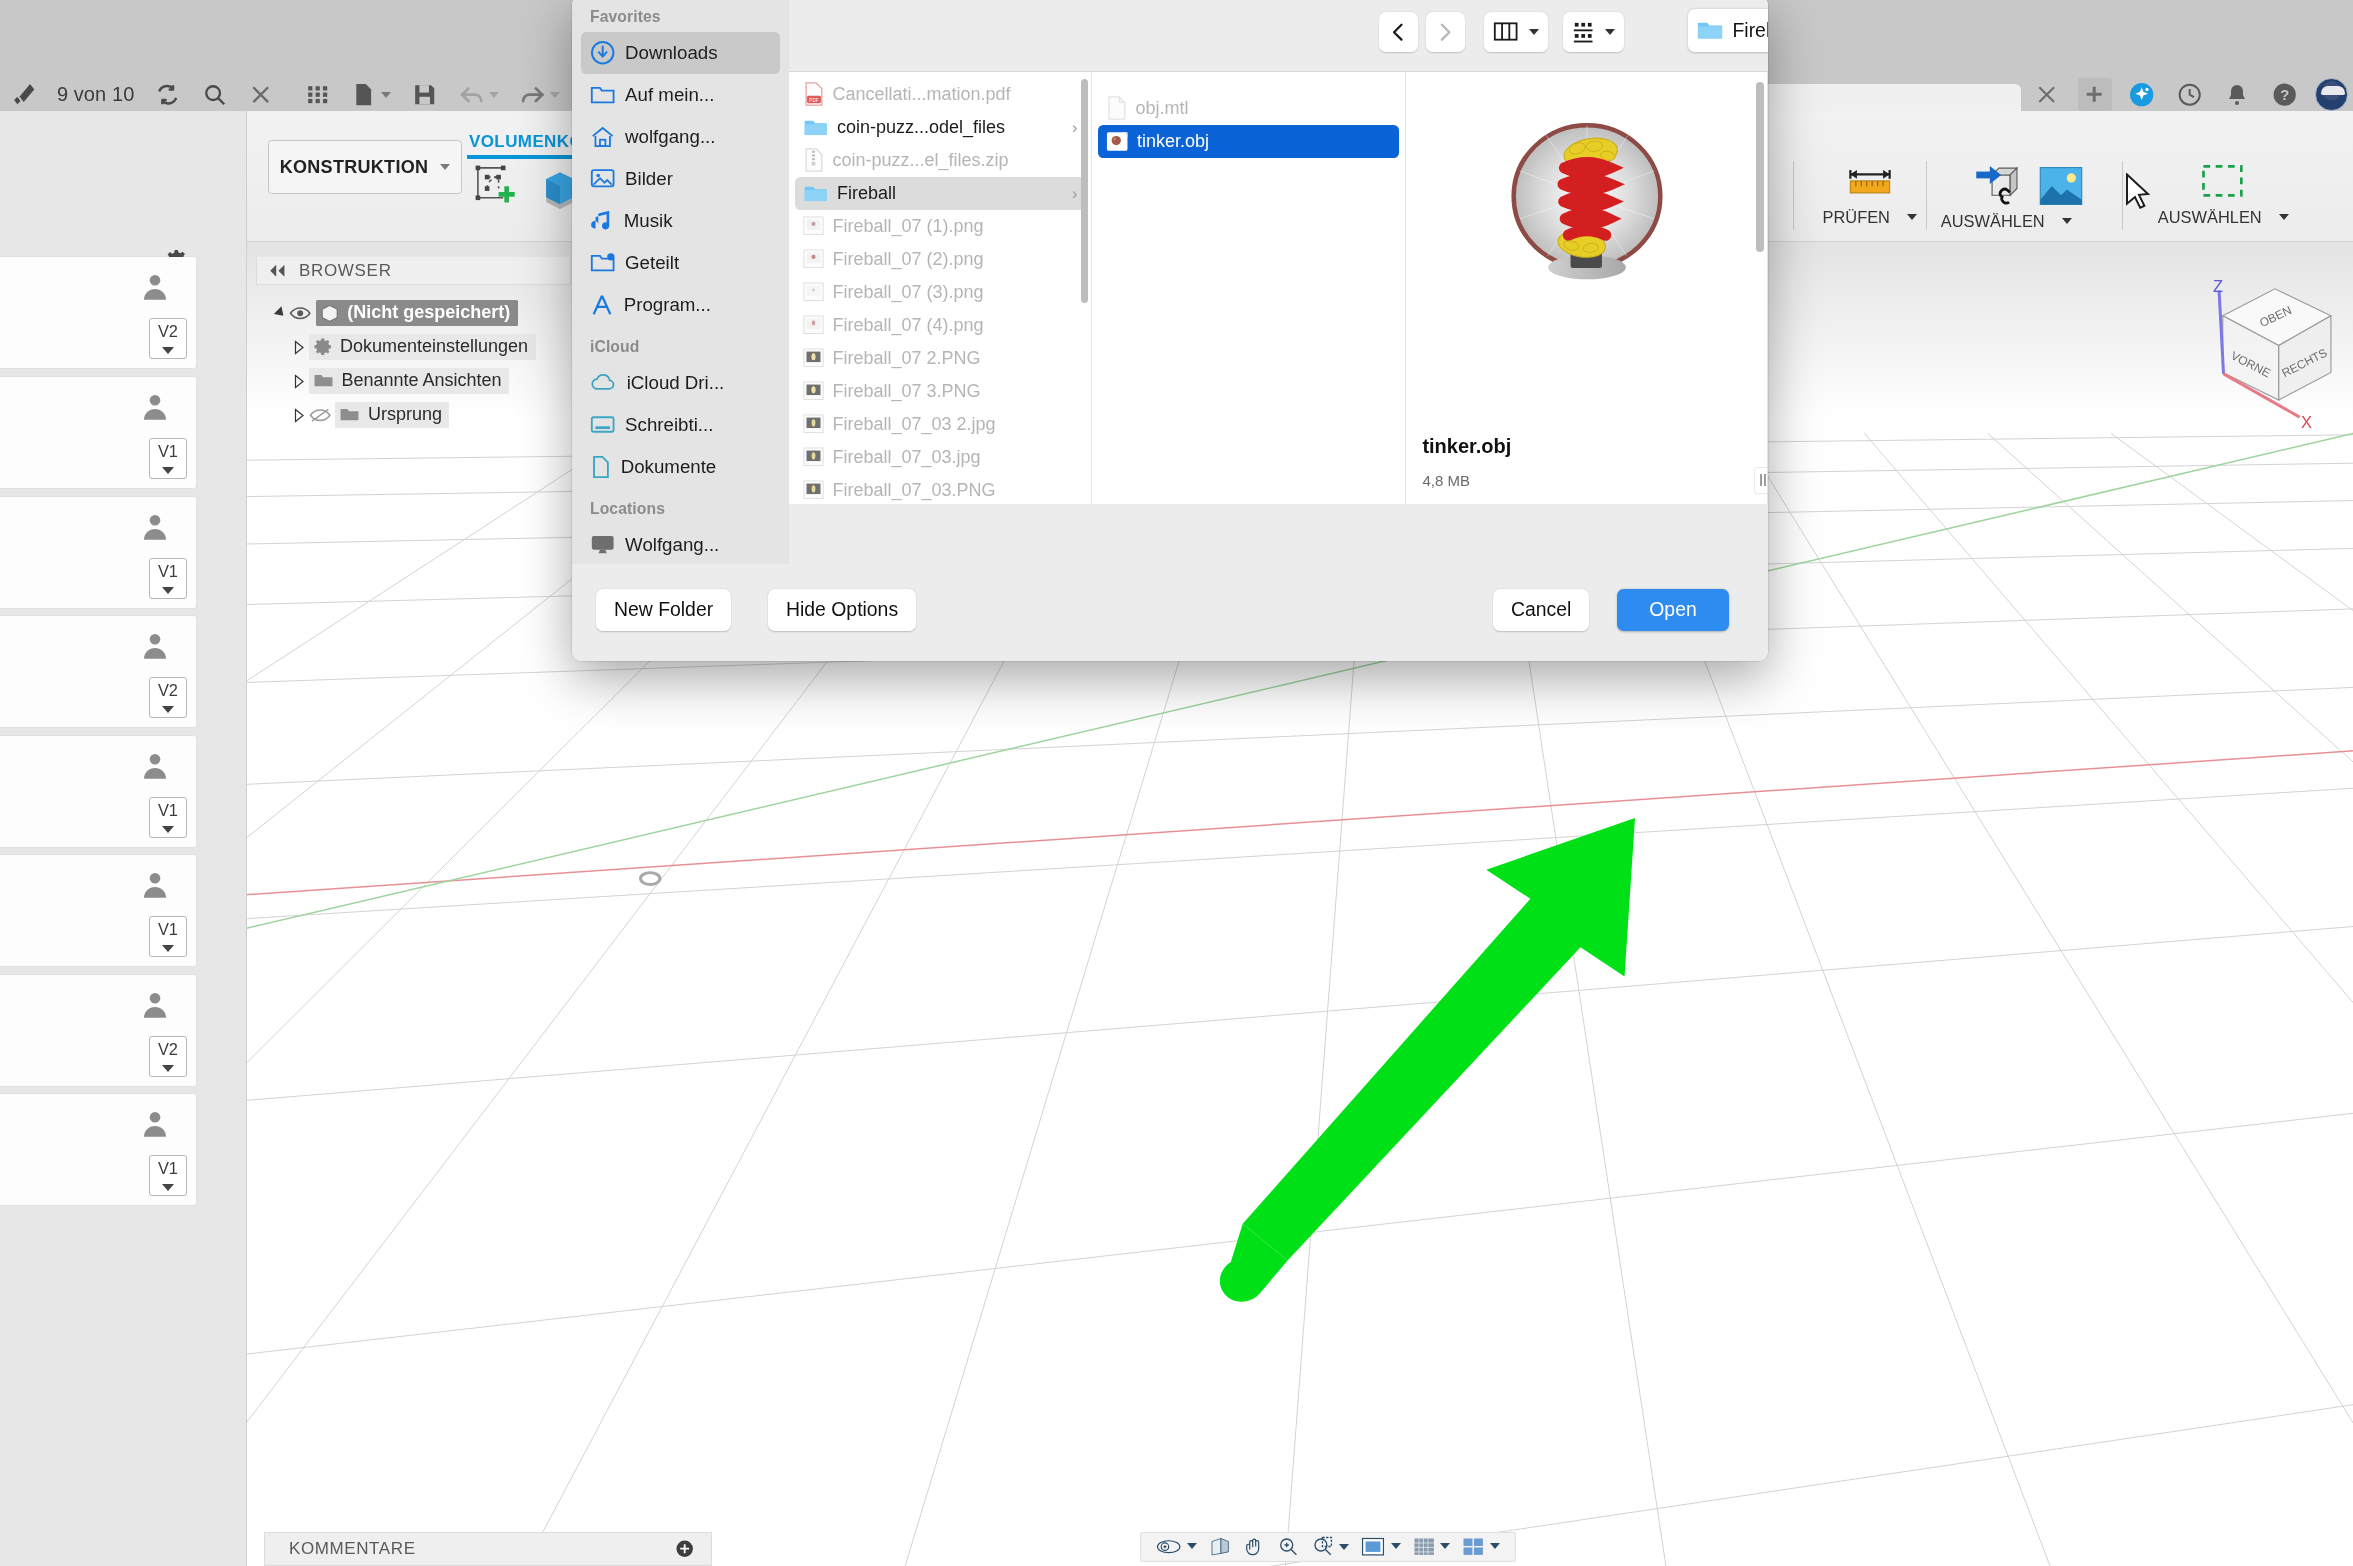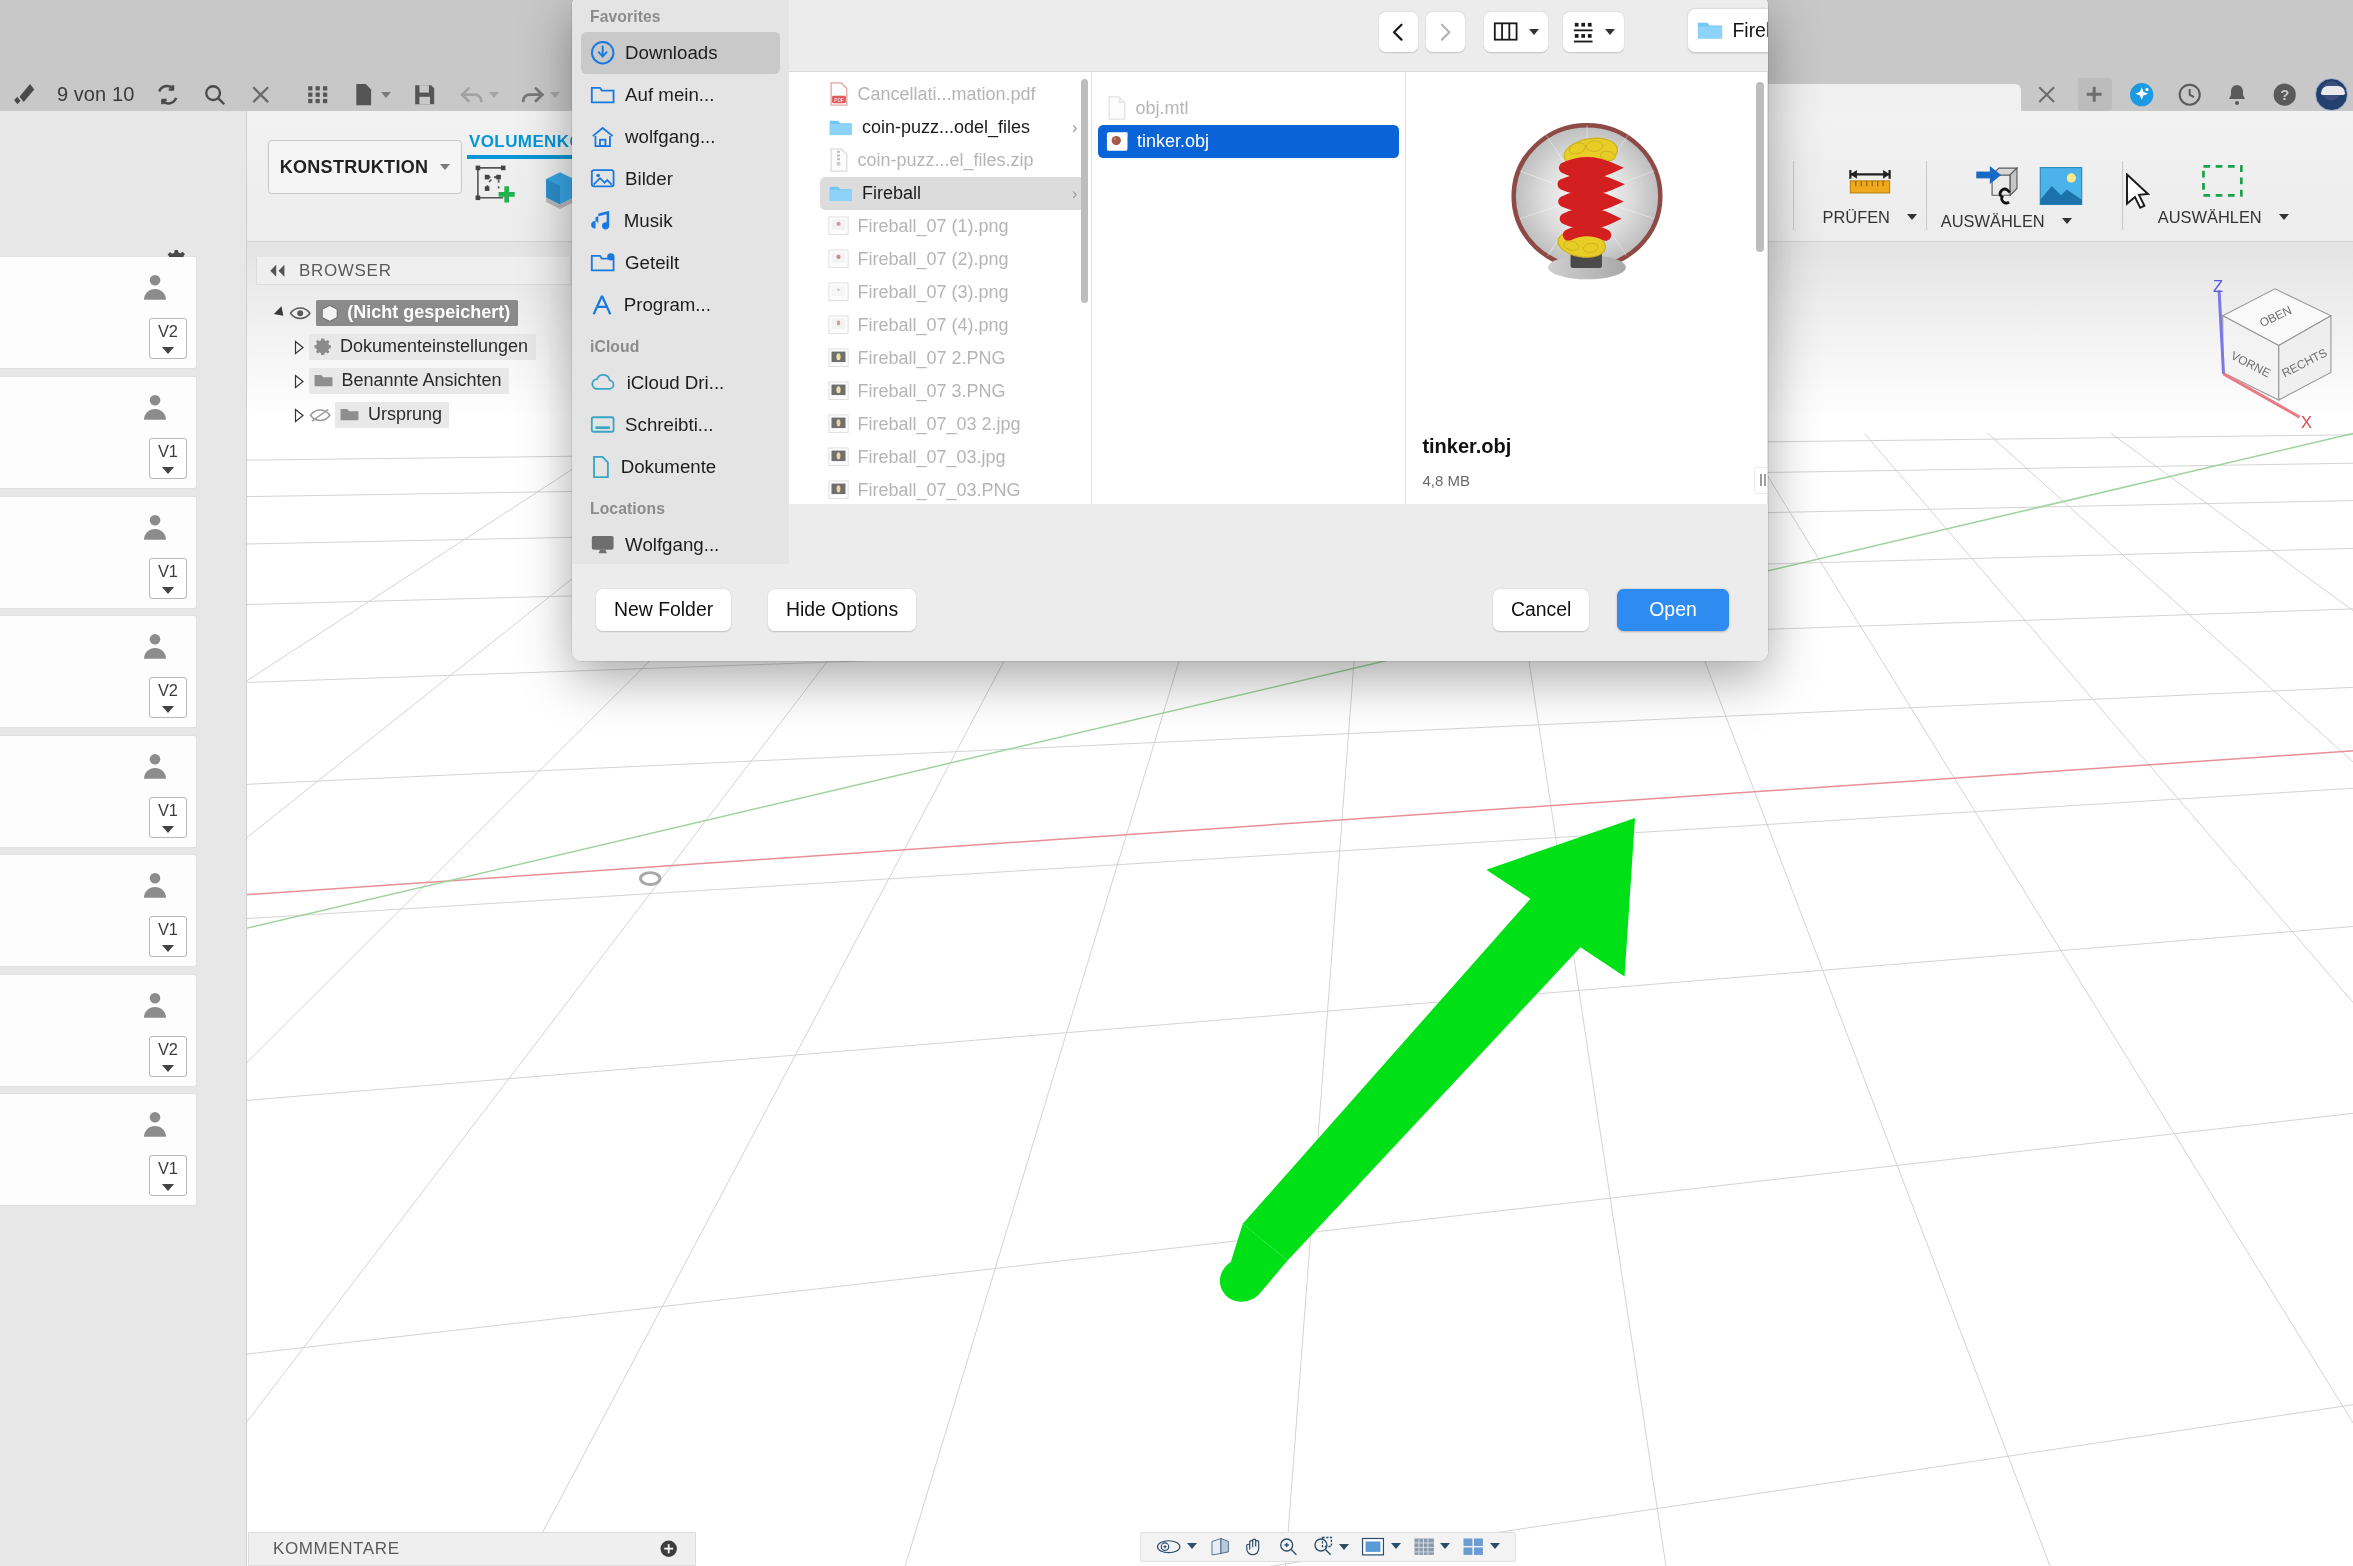--- a/index.html
+++ b/index.html
@@ -102,21 +102,21 @@
               font-size: 18px; color: #2b2b2b; }
   .tree-row .chip { background: #e8e8e8; border-radius: 1.5px; padding: 2.2px 7.5px 3px 4.5px;
                     display: flex; align-items: center; gap: 7.5px; }
   .tree-row.sel .chip { background: #8a8a8a; color: #fff; font-weight: bold; }
   .tri { width: 0; height: 0; border-top: 6.7px solid transparent;
          border-bottom: 6.7px solid transparent; border-left: 9.7px solid #3a3a3a; }
   .tri-outline { width: 10.5px; height: 15px; }
 
   
   .comments {
-    position: absolute; left: 248px; bottom: 0; width: 448px; height: 34px;
+    position: absolute; left: 264px; bottom: 0; width: 448px; height: 34px;
     background: #efefef; border: 0.7px solid #dcdcdc;
     display: flex; align-items: center; justify-content: space-between;
     padding: 0 16.4px 0 24px;
   }
   .comments .t { font-size: 17px; color: #5a5a5a; letter-spacing: 0.6px; }
 
   
   .navbar {
     position: absolute; left: 1140px; bottom: 4.5px; height: 30px;
     background: #f3f3f3; border: 0.7px solid #e0e0e0; border-radius: 2.2px;
@@ -207,21 +207,21 @@
 
   .dlg-body {
     position: absolute; left: 217px; top: 75px; width: 979px; height: 432px;
     background: #fff; border-top: 0.7px solid #d8d8d8;
     display: flex;
   }
   .col {
     height: 432px; overflow: hidden; position: relative;
     border-right: 0.7px solid #e2e2e2; background: #fff;
   }
-  .col1 { width: 303px; padding-left: 25px; }
+  .col1 { width: 303px; }
   .col2 { width: 314px; }
   .col3 { width: 362px; background: #fff; }
   .frow {
     display: flex; align-items: center; gap: 9px;
     height: 33px; margin: 0 6px; padding: 0 7.5px; border-radius: 5.2px;
     font-size: 18px; color: #b5b5b5; white-space: nowrap;
   }
   .frow.strong { color: #1b1b1b; }
   .frow.hl { background: #dcdcdc; color: #1b1b1b; }
   .frow.sel { background: #0a64d8; color: #fff; }

